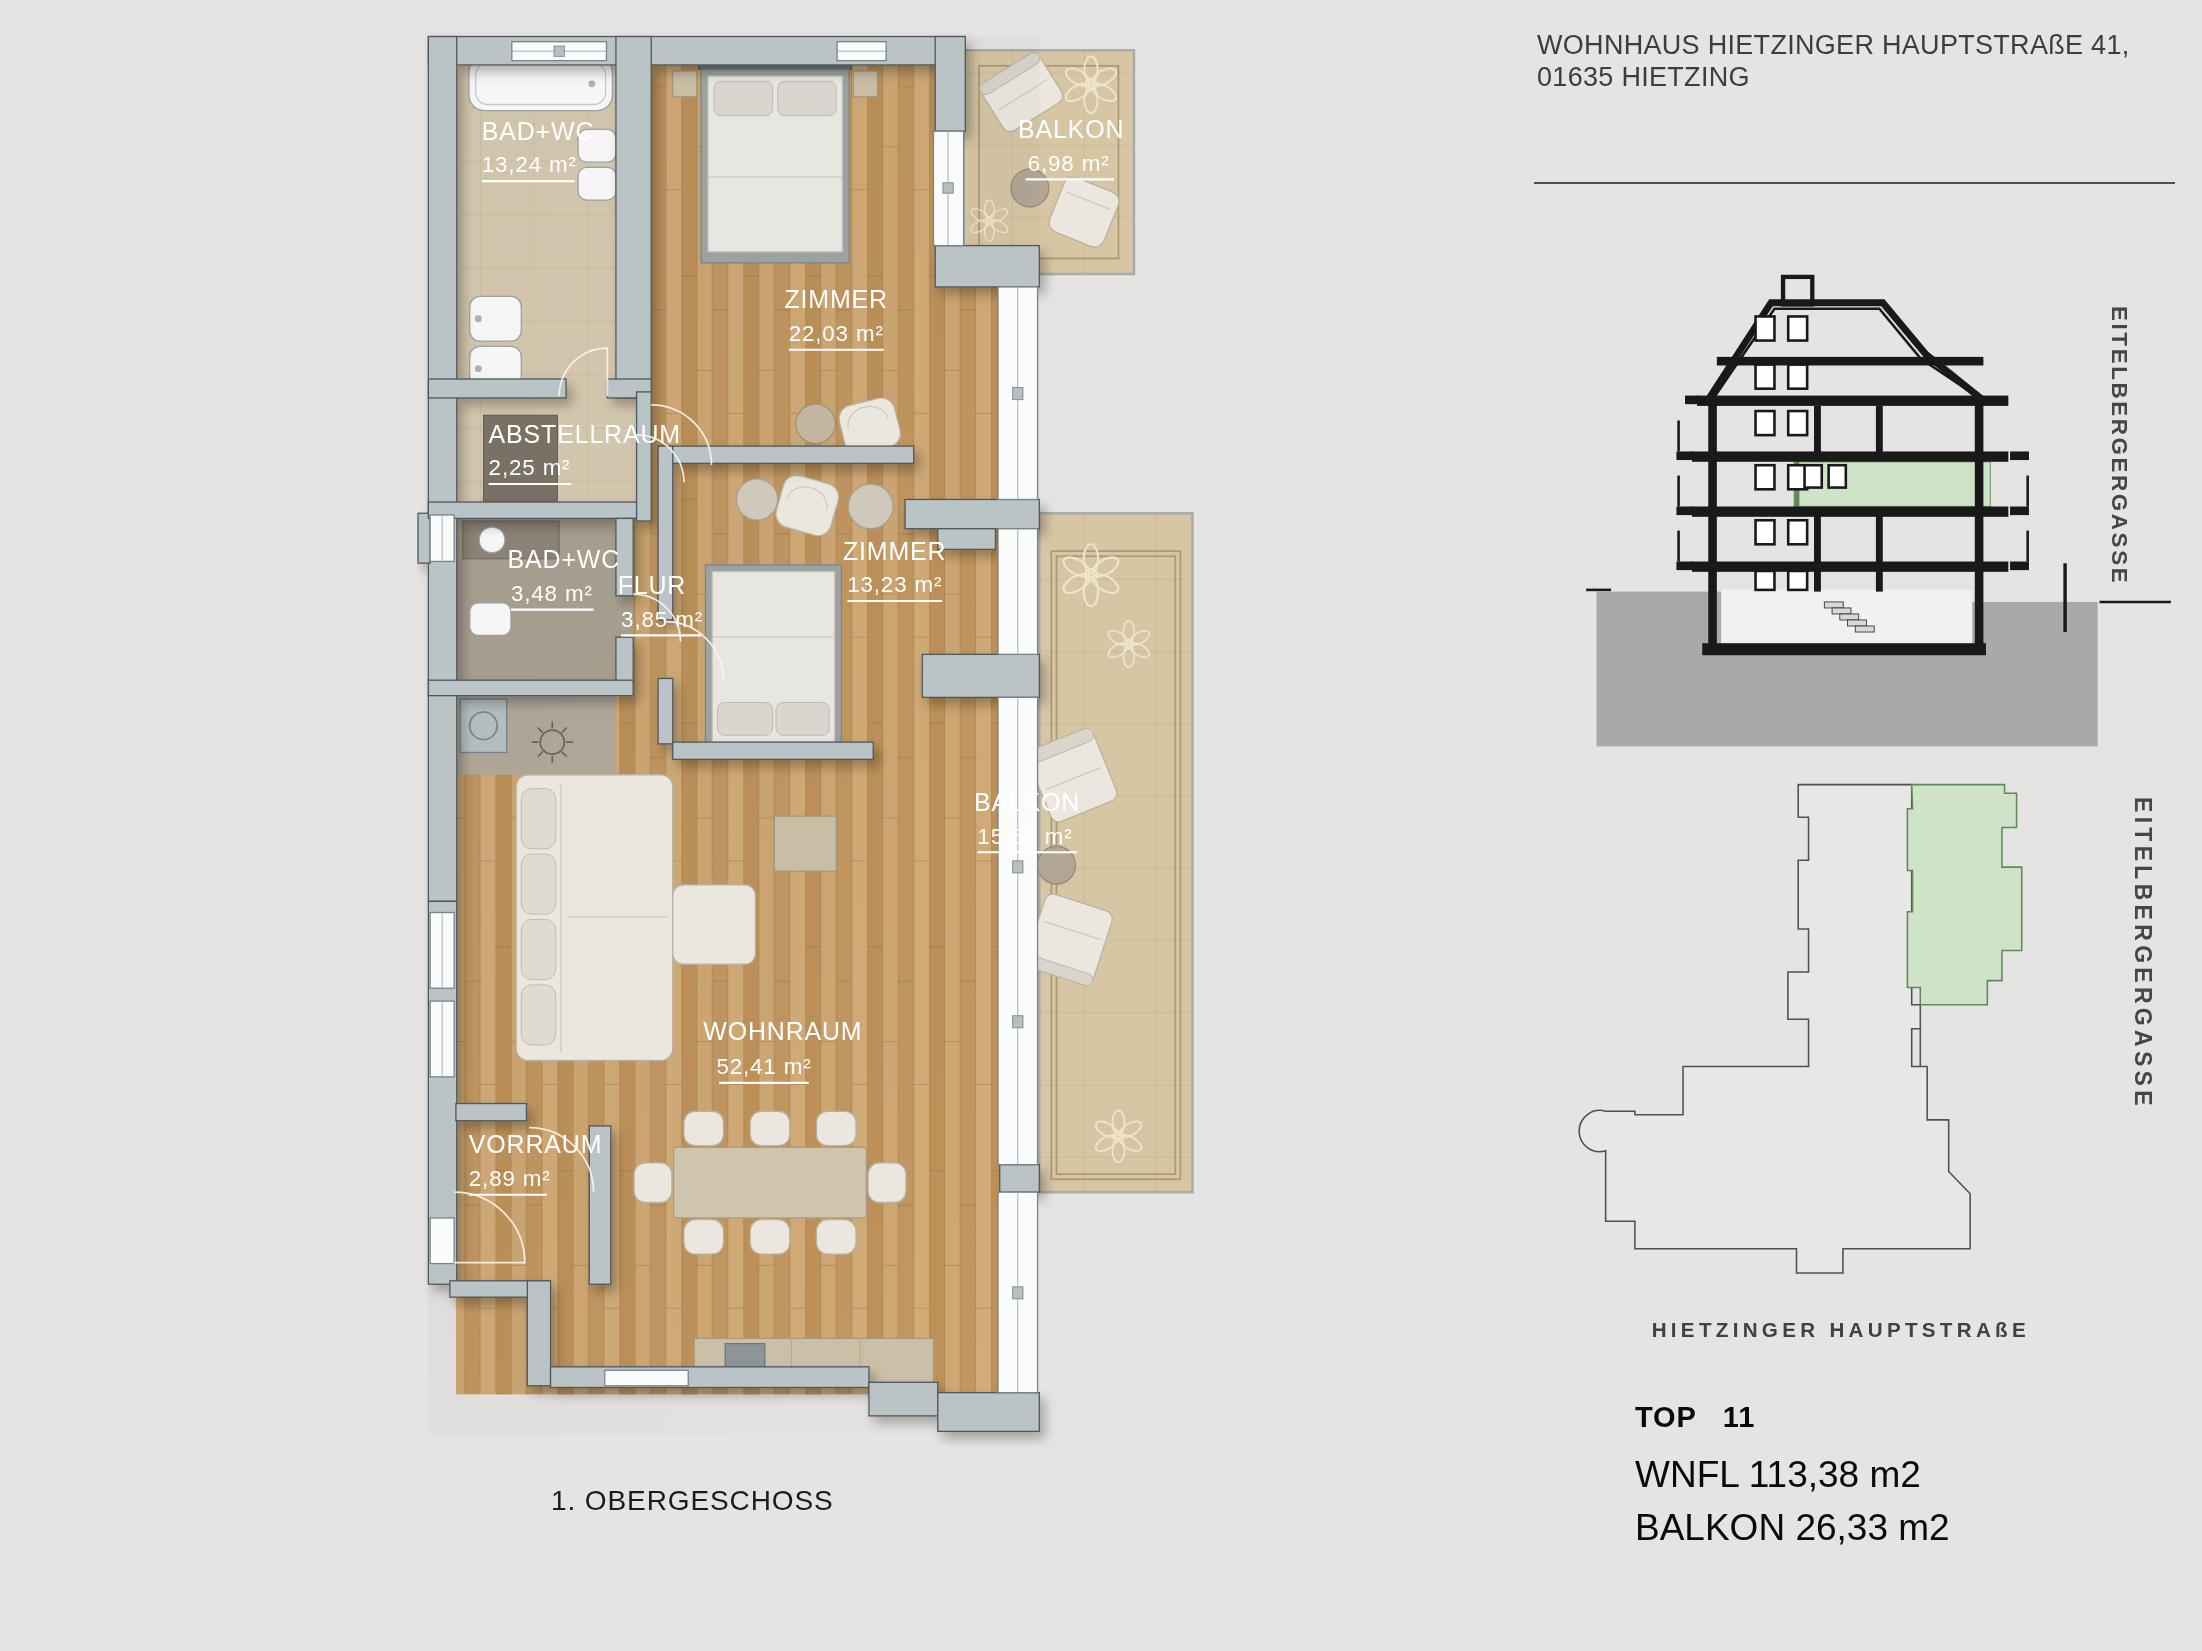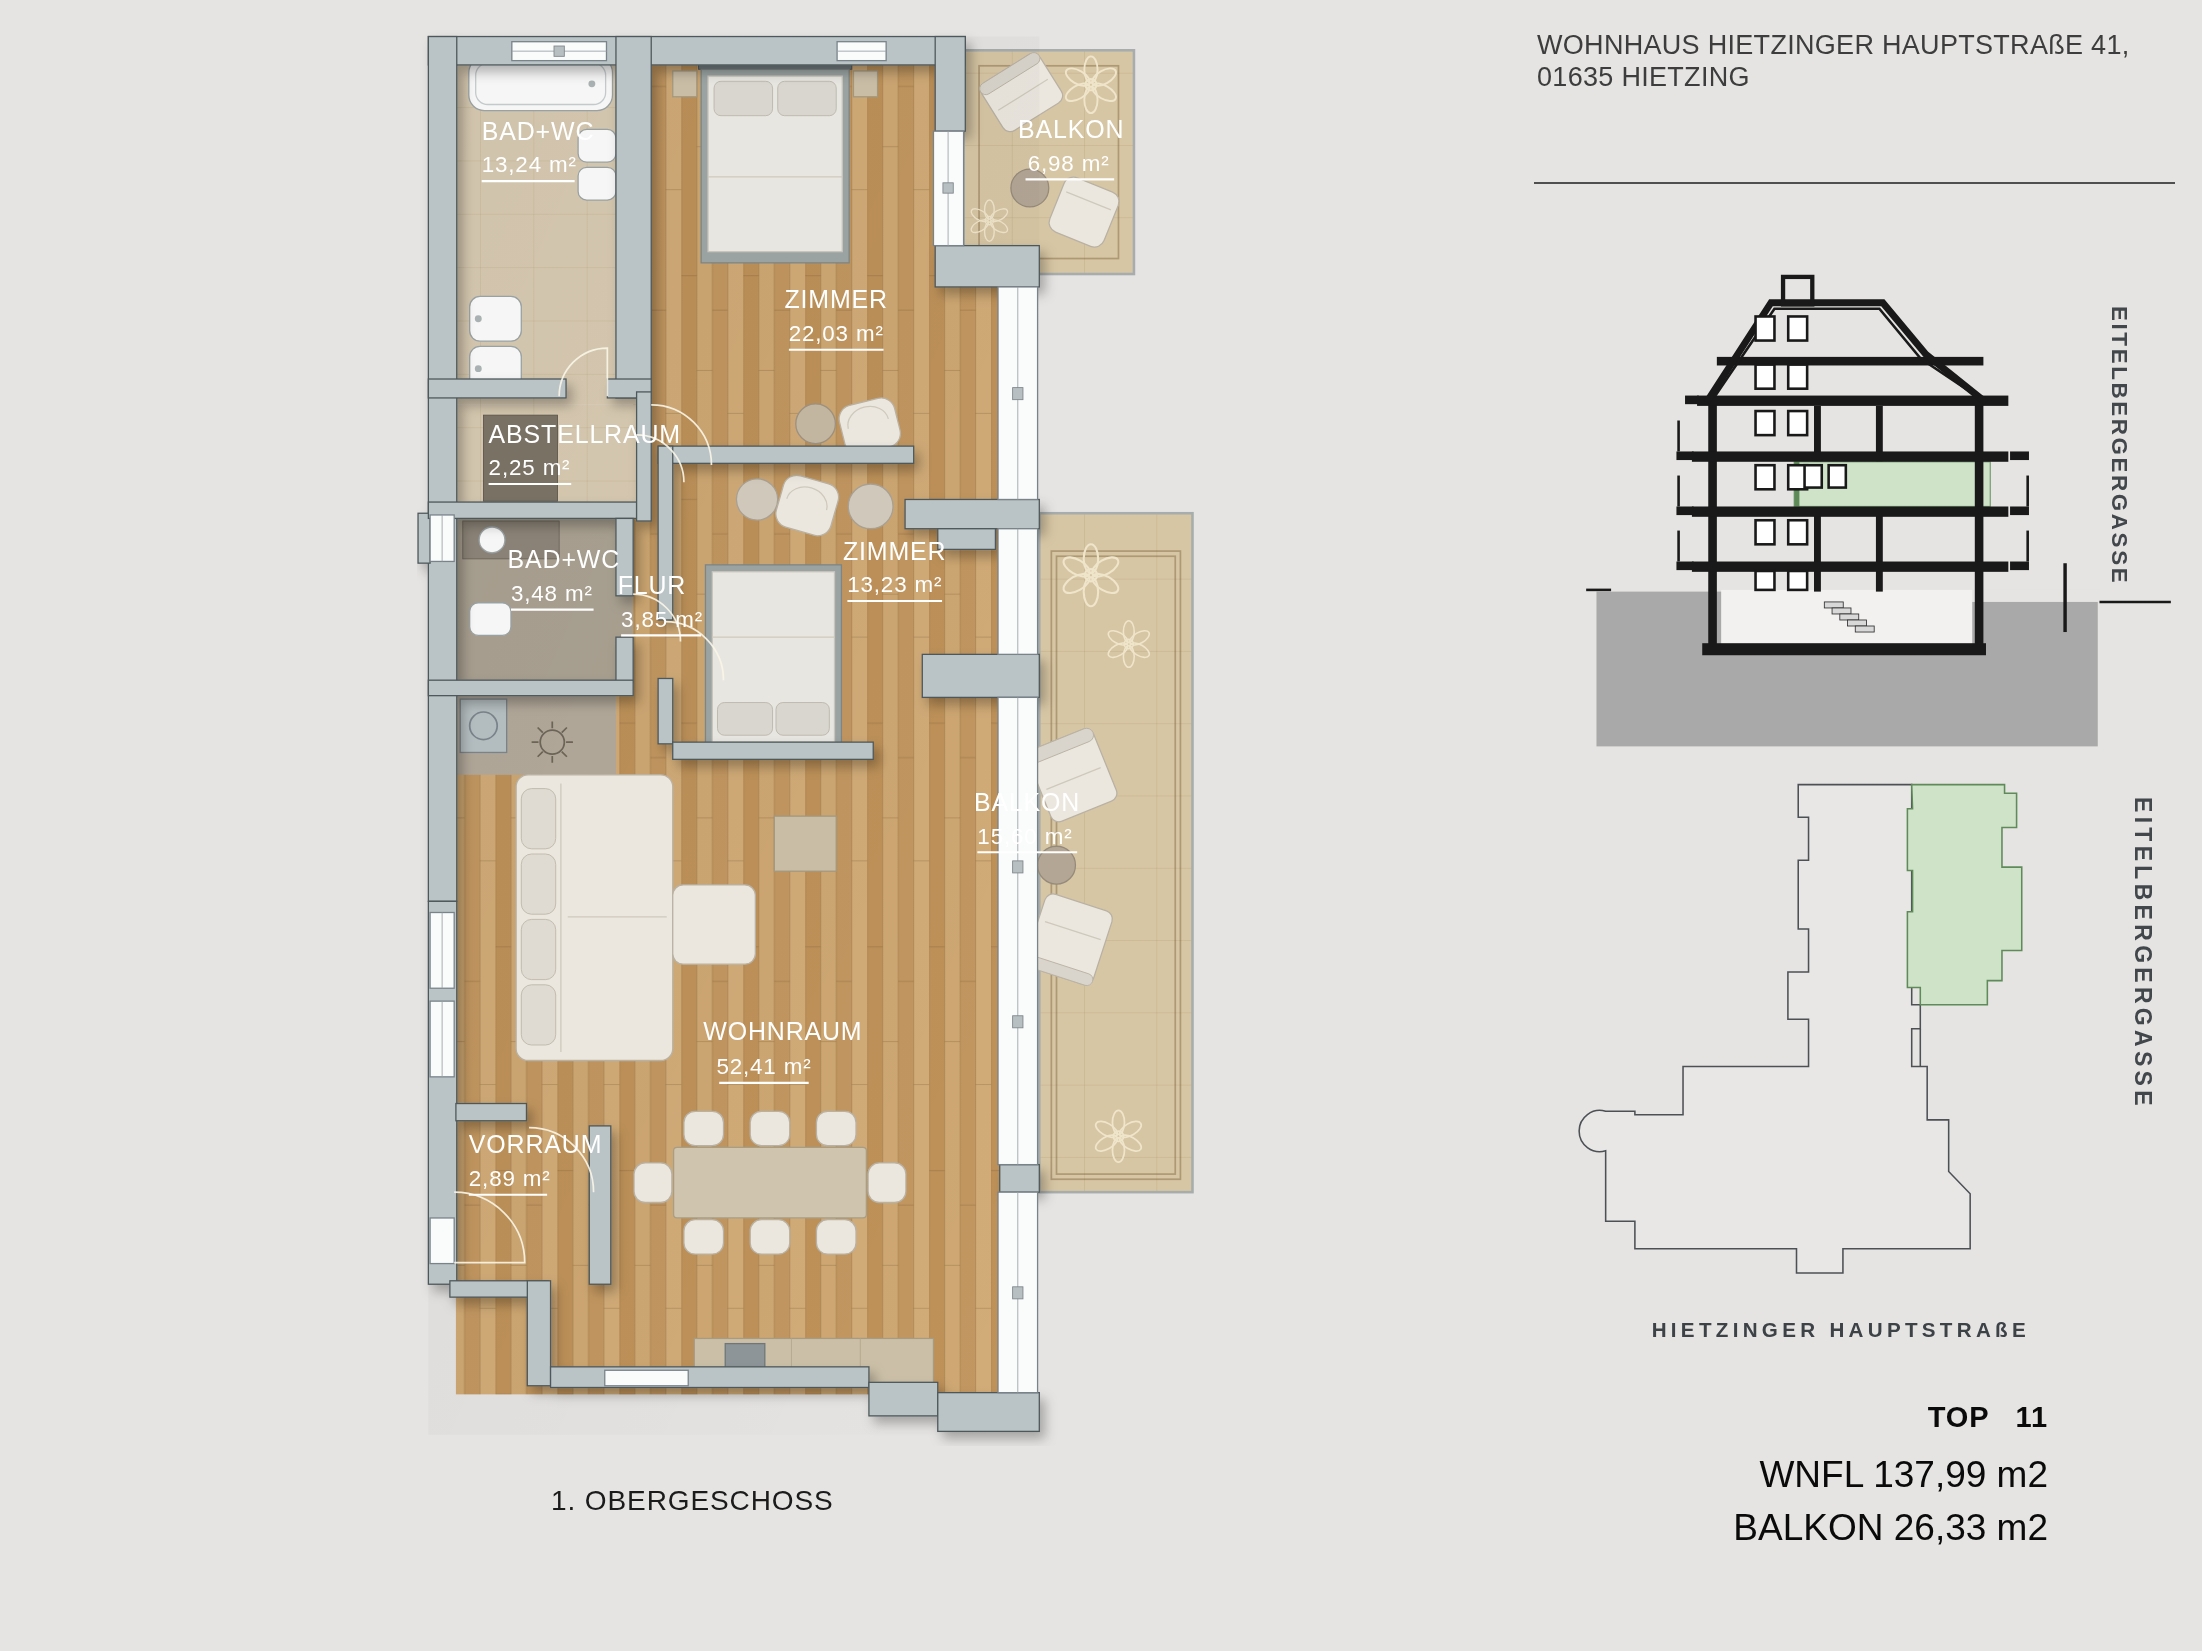--- a/index.html
+++ b/index.html
@@ -12,21 +12,21 @@
   
   .header-block{left:1537px;top:29px;width:662px;
     font-size:27px;line-height:32px;font-weight:400;color:#3d3d3d;letter-spacing:0.3px;}
   .header-rule{left:1534px;top:182px;width:641px;border-top:2.6px solid #4f4f4f;height:0;}
   .vlabel{transform:rotate(90deg);transform-origin:0 0;white-space:nowrap;
     font-weight:700;color:#42474c;}
   .vlabel-1{left:2132px;top:306px;font-size:22.4px;letter-spacing:2.6px;}
   .vlabel-2{left:2156px;top:797px;font-size:23px;letter-spacing:4.3px;}
   .street-bottom{left:1583px;top:1318px;width:447px;text-align:right;
     font-size:20.6px;font-weight:700;letter-spacing:4.3px;color:#3d4247;white-space:nowrap;}
-  .summary{left:1635px;top:1401px;width:413px;text-align:right;color:#0a0a0a;}
+  .summary{left:1635px;top:1401px;width:413px;text-align:left;color:#0a0a0a;}
   .summary .unit{font-size:29px;font-weight:700;letter-spacing:0.9px;margin-bottom:13.8px;}
   .summary .unit .num{margin-left:26px;}
   .summary .big{font-size:37px;font-weight:400;line-height:53px;}
   .plan-caption{left:551px;top:1485px;width:413px;text-align:left;
     font-size:28px;color:#1b1b1b;letter-spacing:0.9px;}
   
   svg{display:block;}
   svg text{font-family:"Liberation Sans",sans-serif;}
   .room-name{font-size:29px;fill:#ffffff;letter-spacing:1px;}
   .room-area{font-size:26px;fill:#ffffff;letter-spacing:1px;}
@@ -486,16 +486,16 @@
     L2217,1012 L2217,940 L2223,940 Z"></path>
   <line x1="2232" y1="1196" x2="2232" y2="1240" stroke="#4c5155" stroke-width="1.8"></line>
 </svg>
 <div class="abs vlabel vlabel-2">EITELBERGERGASSE</div>
 <div class="abs street-bottom">HIETZINGER HAUPTSTRAßE</div>
 
 <div class="abs summary">
   <div class="unit">
     <span>TOP</span><span class="num">11</span>
   </div>
-  <div class="big">WNFL 137,99 m2</div>
+  <div class="big">WNFL 113,38 m2</div>
   <div class="big">BALKON 26,33 m2</div>
 </div>
 
 
 </body></html>

